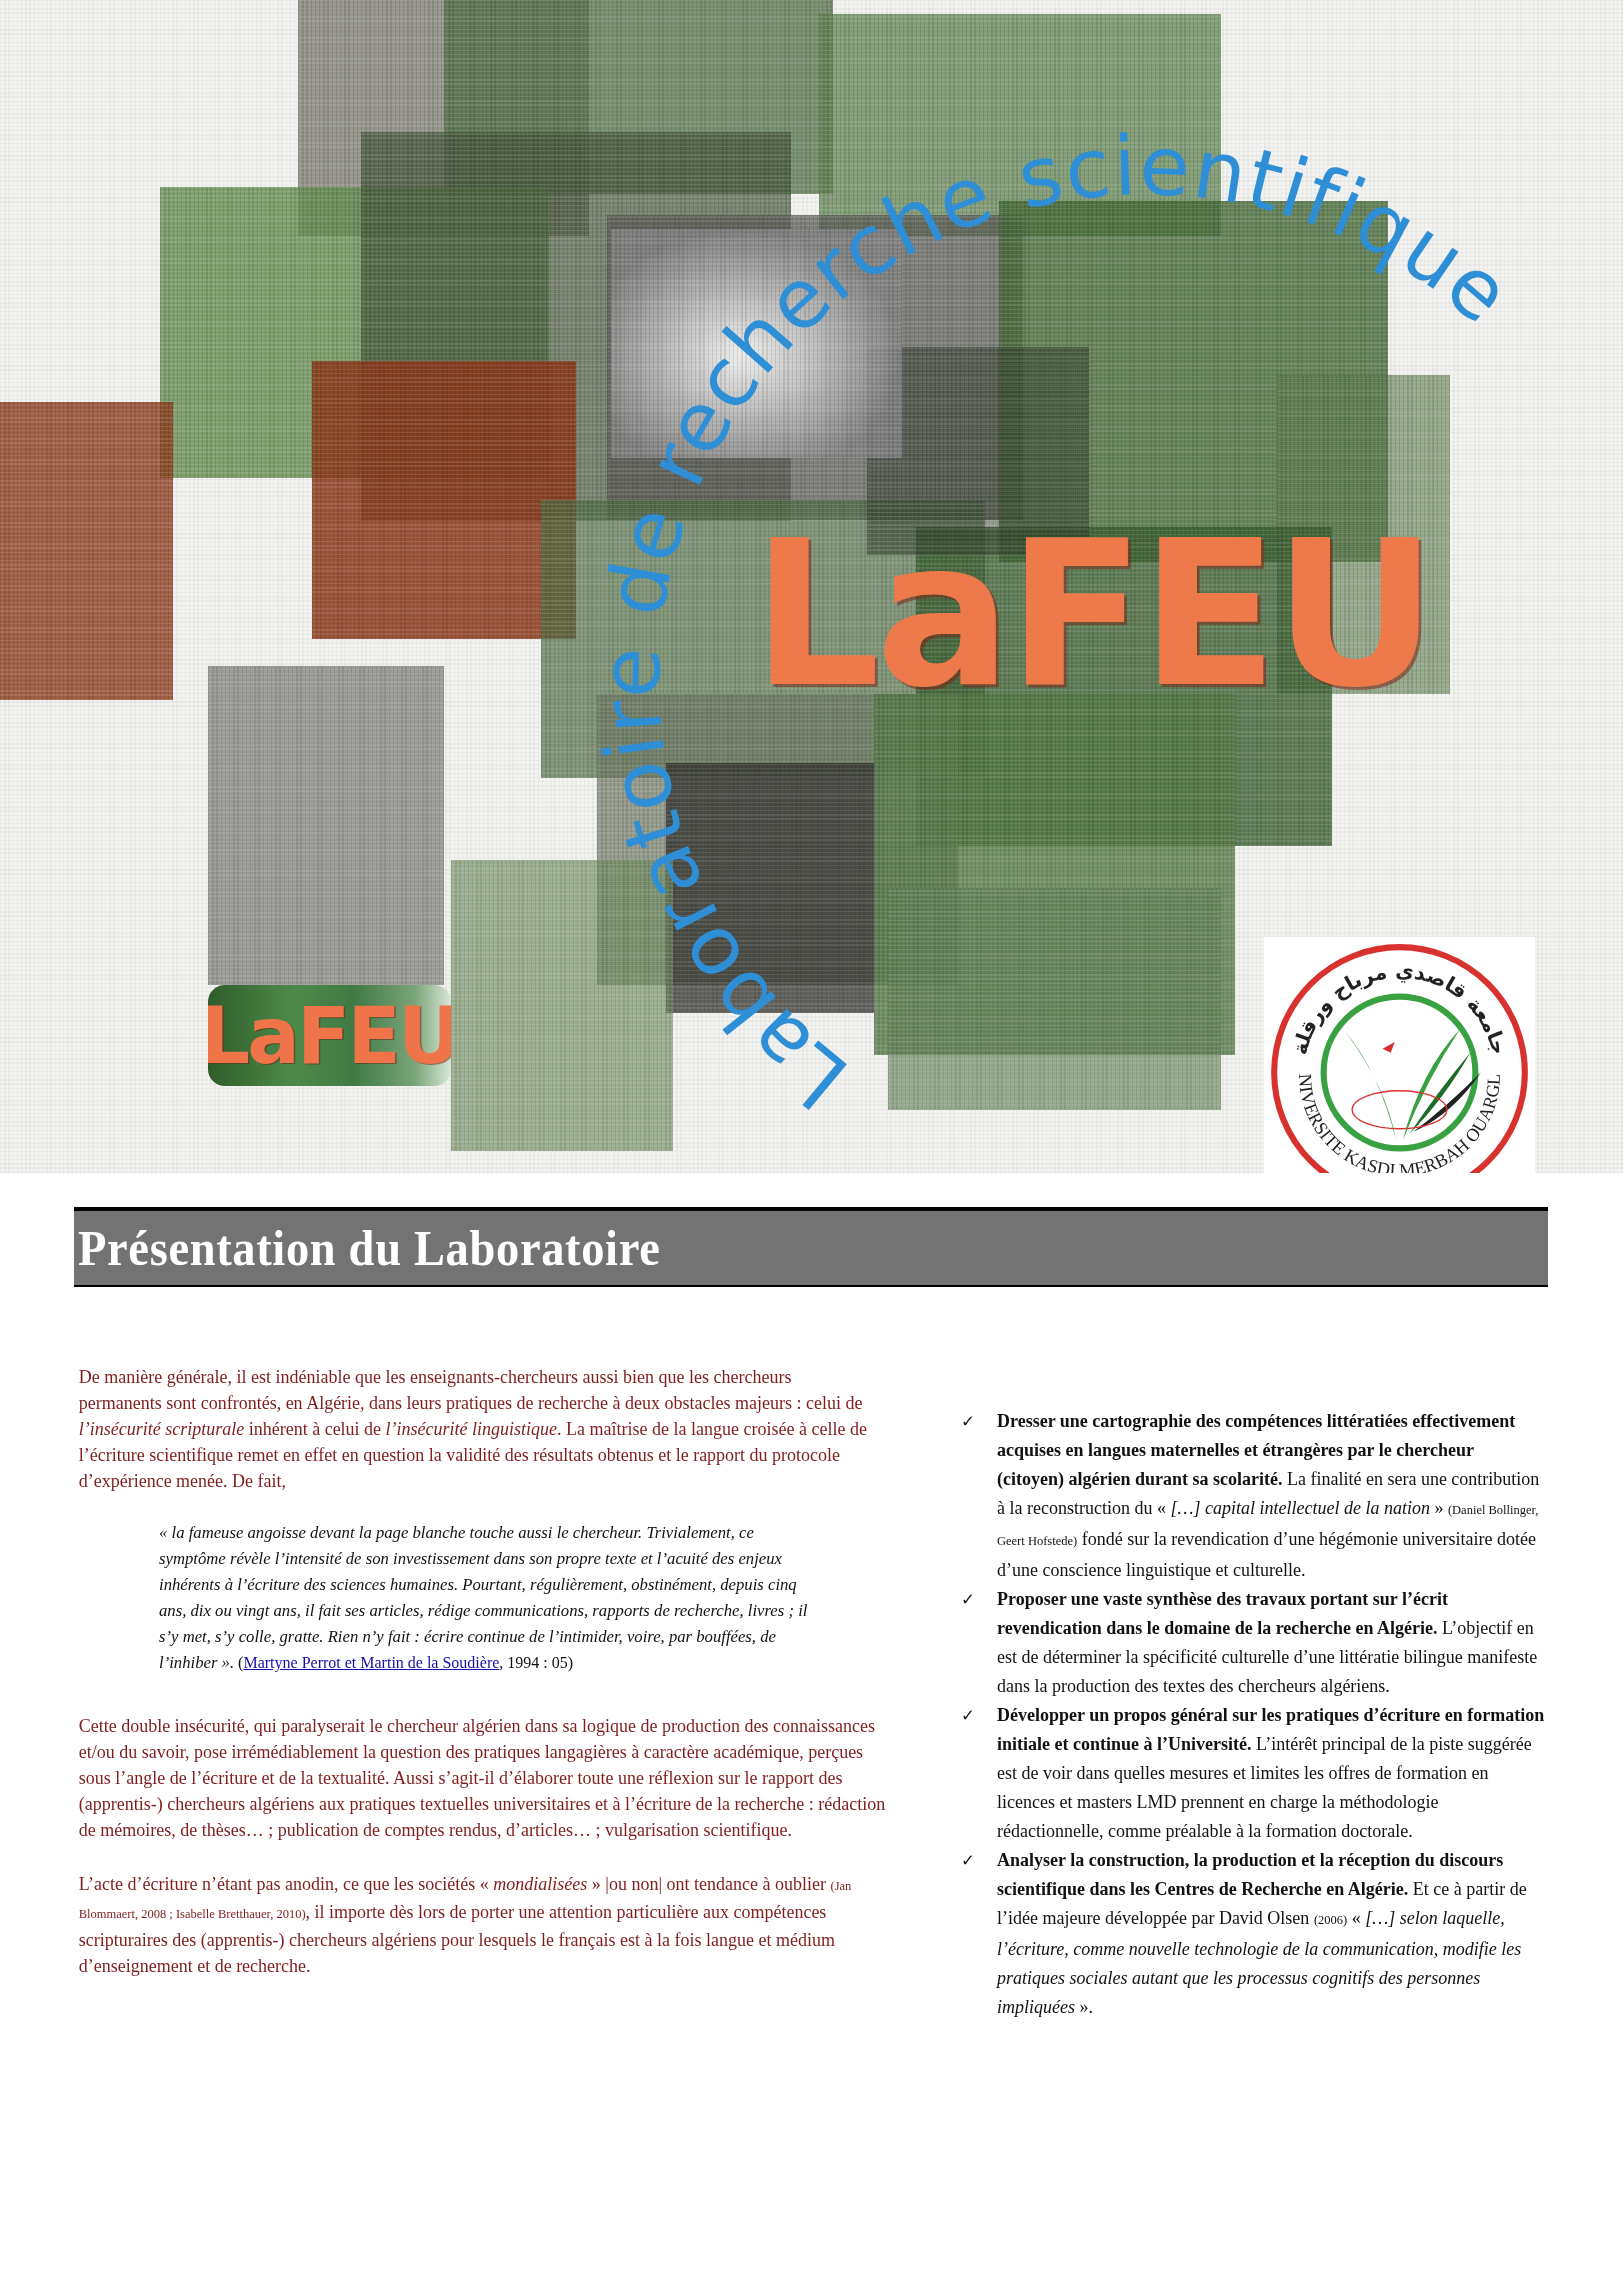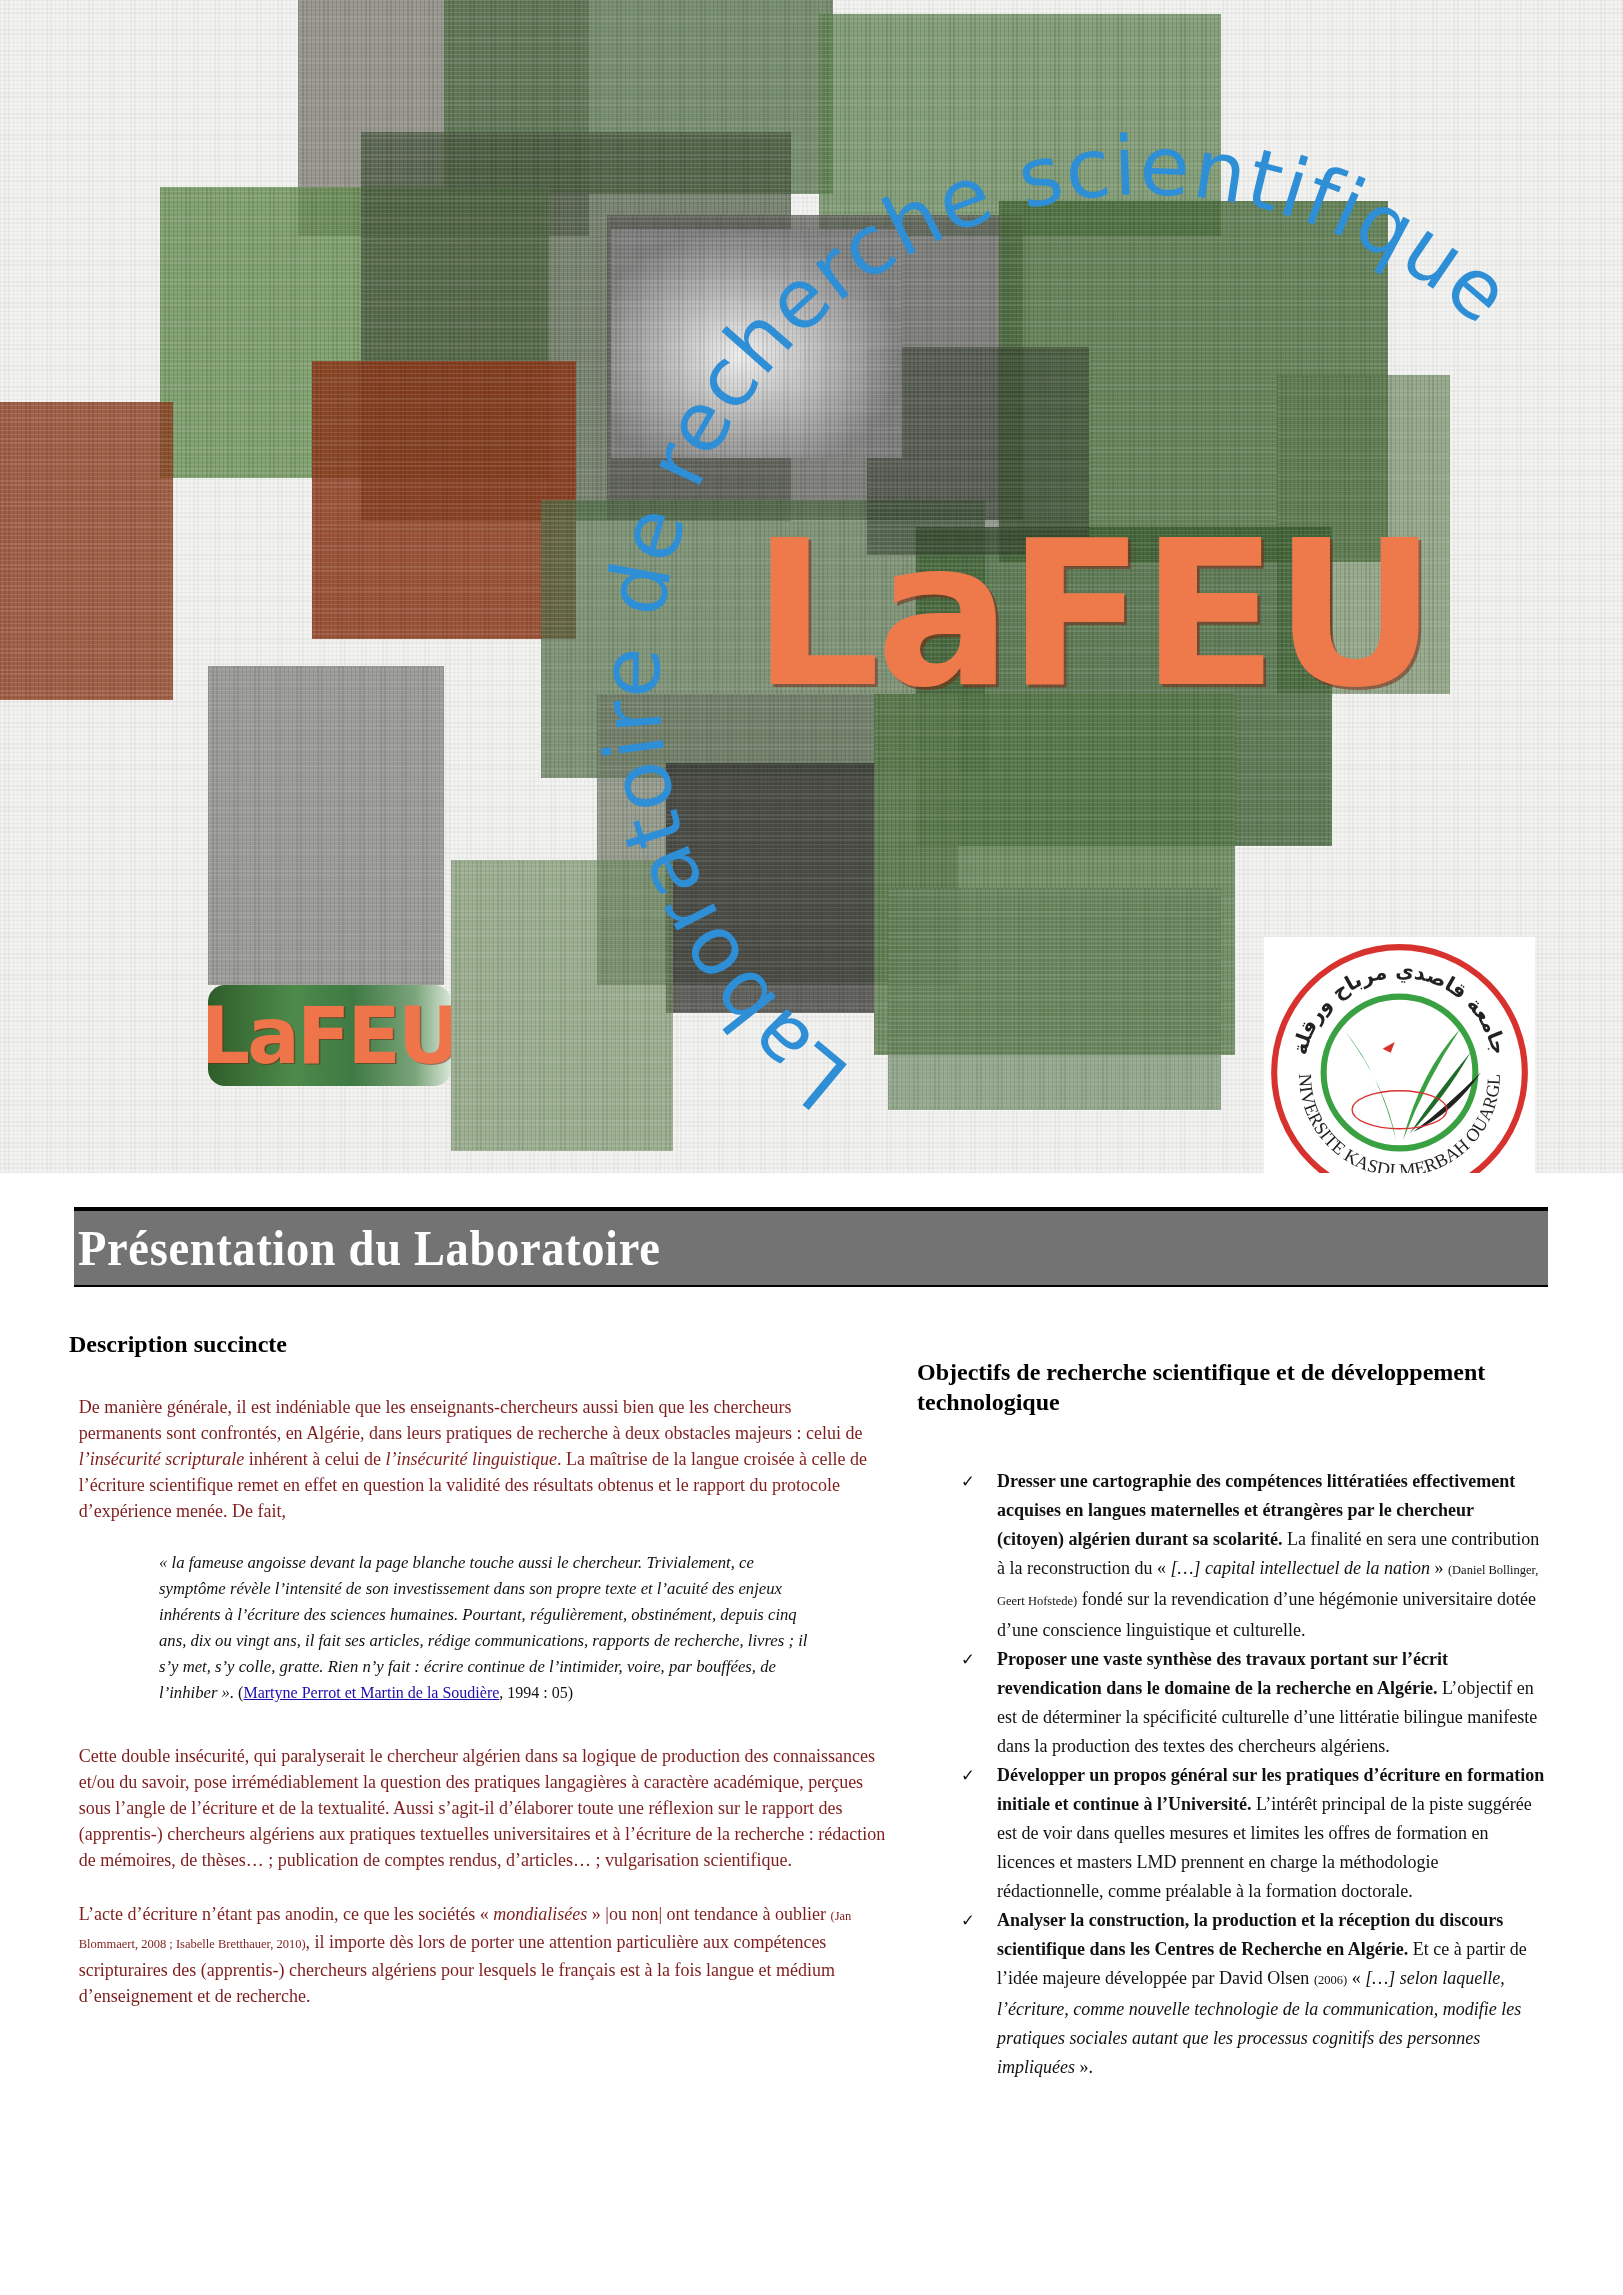--- a/index.html
+++ b/index.html
@@ -169,39 +169,37 @@
       </text>
     </svg>
   </div>
 </div>
 
 <div id="section-bar">
   <h1 id="section-title">Présentation du Laboratoire</h1>
 </div>
 
 <div id="left-col">
-  <h2 id="desc-heading" class="h2">Description succincte</h2>
 
   <p id="desc-p1" class="p">
     <span>De manière générale, il est indéniable que les enseignants-chercheurs aussi bien que les chercheurs permanents sont confrontés, en Algérie, dans leurs pratiques de recherche à deux obstacles majeurs : celui de </span><i>l’insécurité scripturale</i><span> inhérent à celui de </span><i>l’insécurité linguistique</i><span>. La maîtrise de la langue croisée à celle de l’écriture scientifique remet en effet en question la validité des résultats obtenus et le rapport du protocole d’expérience menée. De fait,</span>
   </p>
 
   <blockquote class="quote">
     <span>« la fameuse angoisse devant la page blanche touche aussi le chercheur. Trivialement, ce symptôme révèle l’intensité de son investissement dans son propre texte et l’acuité des enjeux inhérents à l’écriture des sciences humaines. Pourtant, régulièrement, obstinément, depuis cinq ans, dix ou vingt ans, il fait ses articles, rédige communications, rapports de recherche, livres ; il s’y met, s’y colle, gratte. Rien n’y fait : écrire continue de l’intimider, voire, par bouffées, de l’inhiber ».</span><span class="ref"><span> (</span><a href="#">Martyne Perrot et Martin de la Soudière</a><span>, 1994 : 05)</span></span>
   </blockquote>
 
   <p id="desc-p2" class="p">Cette double insécurité, qui paralyserait le chercheur algérien dans sa logique de production des connaissances et/ou du savoir, pose irrémédiablement la question des pratiques langagières à caractère académique, perçues sous l’angle de l’écriture et de la textualité. Aussi s’agit-il d’élaborer toute une réflexion sur le rapport des (apprentis-) chercheurs algériens aux pratiques textuelles universitaires et à l’écriture de la recherche : rédaction de mémoires, de thèses… ; publication de comptes rendus, d’articles… ; vulgarisation scientifique.</p>
 
   <p id="desc-p3" class="p">
     <span>L’acte d’écriture n’étant pas anodin, ce que les sociétés « </span><i>mondialisées</i><span> » |ou non| ont tendance à oublier </span><span class="small">(Jan Blommaert, 2008 ; Isabelle Bretthauer, 2010)</span><span>, il importe dès lors de porter une attention particulière aux compétences scripturaires des (apprentis-) chercheurs algériens pour lesquels le français est à la fois langue et médium d’enseignement et de recherche.</span>
   </p>
 </div>
 
 <div id="right-col">
-  <h2 id="obj-heading" class="h2">Objectifs de recherche scientifique et de développement technologique</h2>
 
   <ul id="obj-list">
     <li>
       <span class="check">✓</span>
       <b>Dresser une cartographie des compétences littératiées effectivement acquises en langues maternelles et étrangères par le chercheur (citoyen) algérien durant sa scolarité.</b><span> La finalité en sera une contribution à la reconstruction du « </span><i>[…] capital intellectuel de la nation</i><span> » </span><span class="cite">(Daniel Bollinger, Geert Hofstede)</span><span> fondé sur la revendication d’une hégémonie universitaire dotée d’une conscience linguistique et culturelle.</span>
     </li>
     <li>
       <span class="check">✓</span>
       <b>Proposer une vaste synthèse des travaux portant sur l’écrit revendication dans le domaine de la recherche en Algérie.</b><span> L’objectif en est de déterminer la spécificité culturelle d’une littératie bilingue manifeste dans la production des textes des chercheurs algériens.</span>
     </li>

